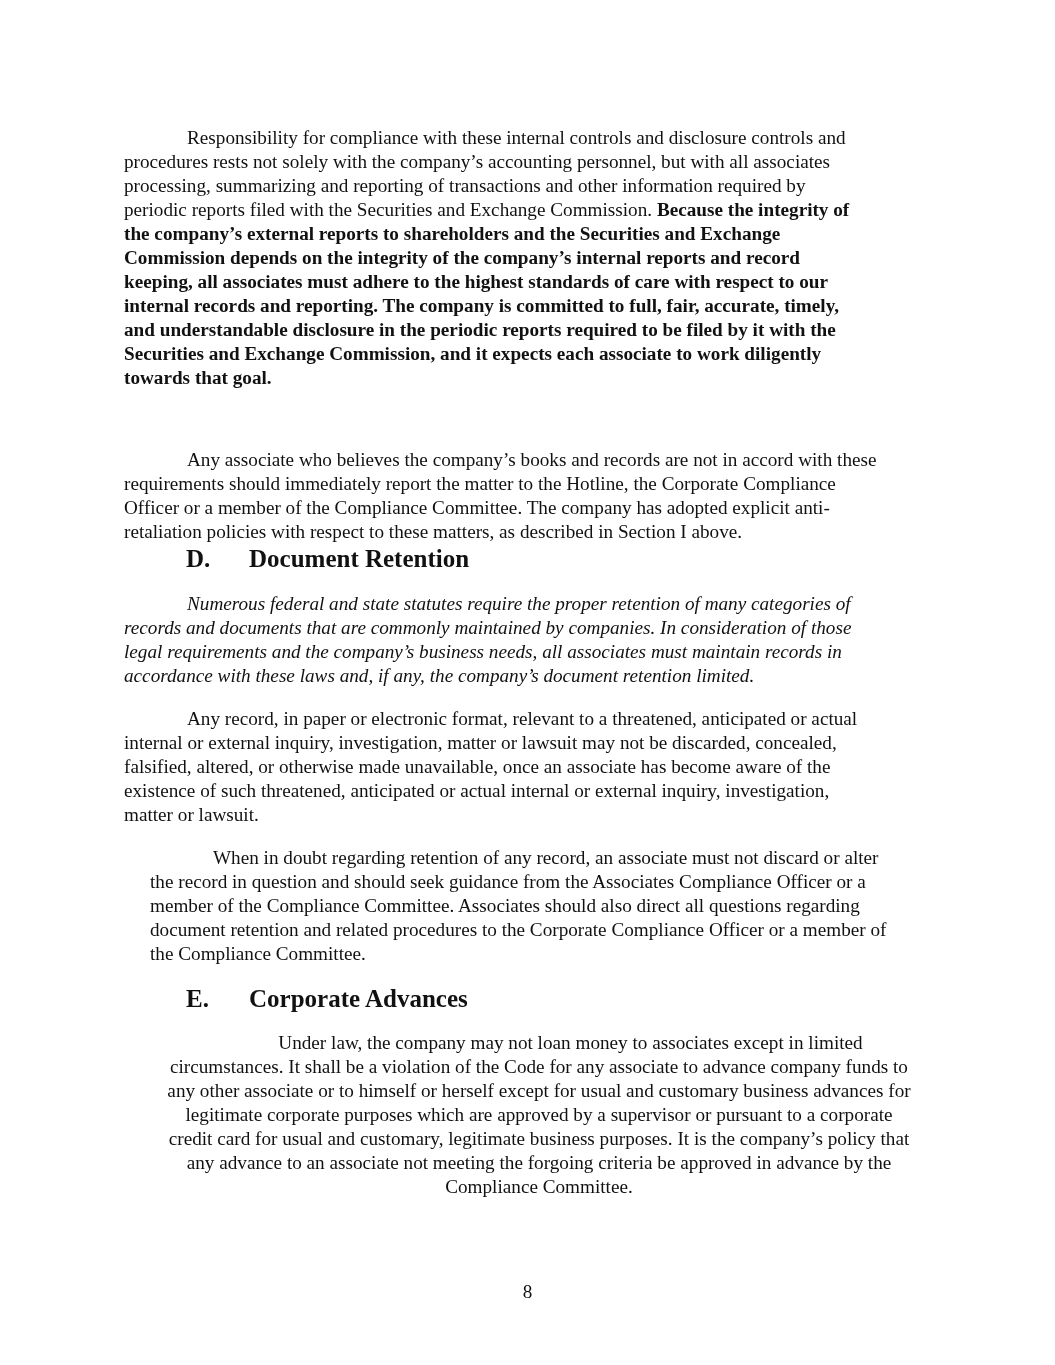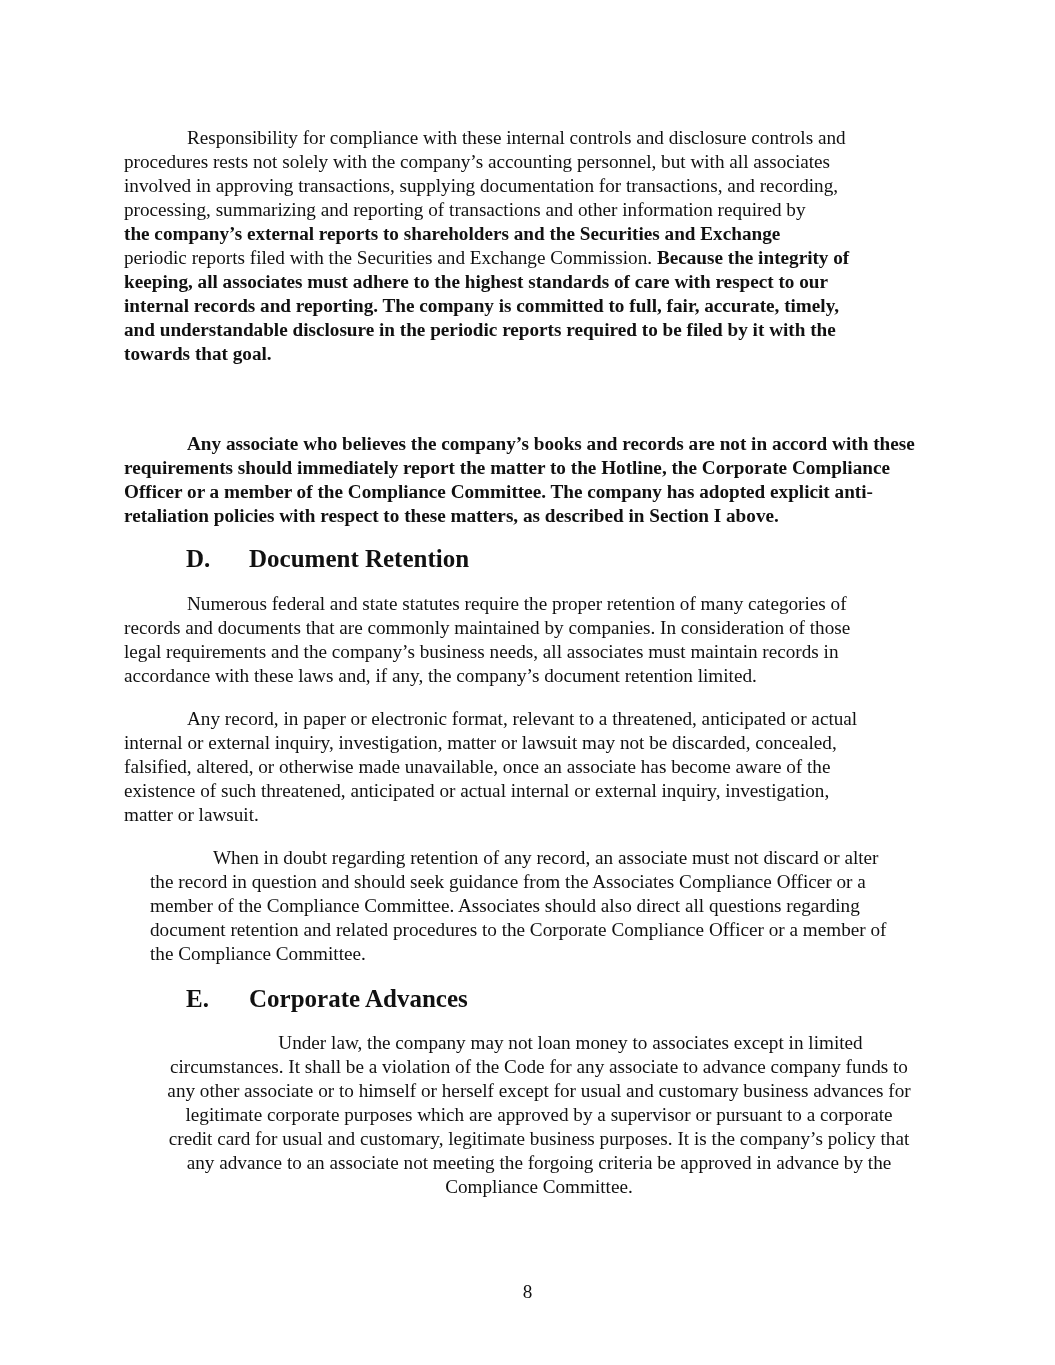--- a/index.html
+++ b/index.html
@@ -66,42 +66,43 @@
     }
   </style>
 </head>
 <body>
 
 <div class="page">
 
   <div class="para" style="top:126px;">
     <span class="line"><span class="indent"></span><span>Responsibility for compliance with these internal controls and disclosure controls and</span></span>
     <span class="line">procedures rests not solely with the company’s accounting personnel, but with all associates</span>
-    <span class="line">involved in approving transactions, supplying documentation for transactions, and recording,</span>
     <span class="line">processing, summarizing and reporting of transactions and other information required by</span>
+    <span class="line"><span>periodic reports filed with the Securities and Exchange Commission. </span><span class="bold">Because the integrity of</span></span>
     <span class="line bold">the company’s external reports to shareholders and the Securities and Exchange</span>
-    <span class="line"><span>periodic reports filed with the Securities and Exchange Commission. </span><span class="bold">Because the integrity of</span></span>
+    <span class="line bold">Commission depends on the integrity of the company’s internal reports and record</span>
     <span class="line bold">keeping, all associates must adhere to the highest standards of care with respect to our</span>
     <span class="line bold">internal records and reporting. The company is committed to full, fair, accurate, timely,</span>
     <span class="line bold">and understandable disclosure in the periodic reports required to be filed by it with the</span>
+    <span class="line bold">Securities and Exchange Commission, and it expects each associate to work diligently</span>
     <span class="line bold">towards that goal.</span>
   </div>
 
-  <div class="para" style="top:432px;font-weight:bold;">
+  <div class="para" style="top:448px;">
     <span class="line"><span class="indent"></span><span>Any associate who believes the company’s books and records are not in accord with these</span></span>
     <span class="line">requirements should immediately report the matter to the Hotline, the Corporate Compliance</span>
     <span class="line">Officer or a member of the Compliance Committee. The company has adopted explicit anti-</span>
     <span class="line">retaliation policies with respect to these matters, as described in Section I above.</span>
   </div>
 
   <div class="heading" style="top:547px;">
     <span class="letter">D.</span><span>Document Retention</span>
   </div>
 
-  <div class="para" style="top:592px;">
+  <div class="para" style="top:592px;font-style:italic;">
     <span class="line"><span class="indent"></span><span>Numerous federal and state statutes require the proper retention of many categories of</span></span>
     <span class="line">records and documents that are commonly maintained by companies. In consideration of those</span>
     <span class="line">legal requirements and the company’s business needs, all associates must maintain records in</span>
     <span class="line">accordance with these laws and, if any, the company’s document retention limited.</span>
   </div>
 
   <div class="para" style="top:707px;">
     <span class="line"><span class="indent"></span><span>Any record, in paper or electronic format, relevant to a threatened, anticipated or actual</span></span>
     <span class="line">internal or external inquiry, investigation, matter or lawsuit may not be discarded, concealed,</span>
     <span class="line">falsified, altered, or otherwise made unavailable, once an associate has become aware of the</span>

